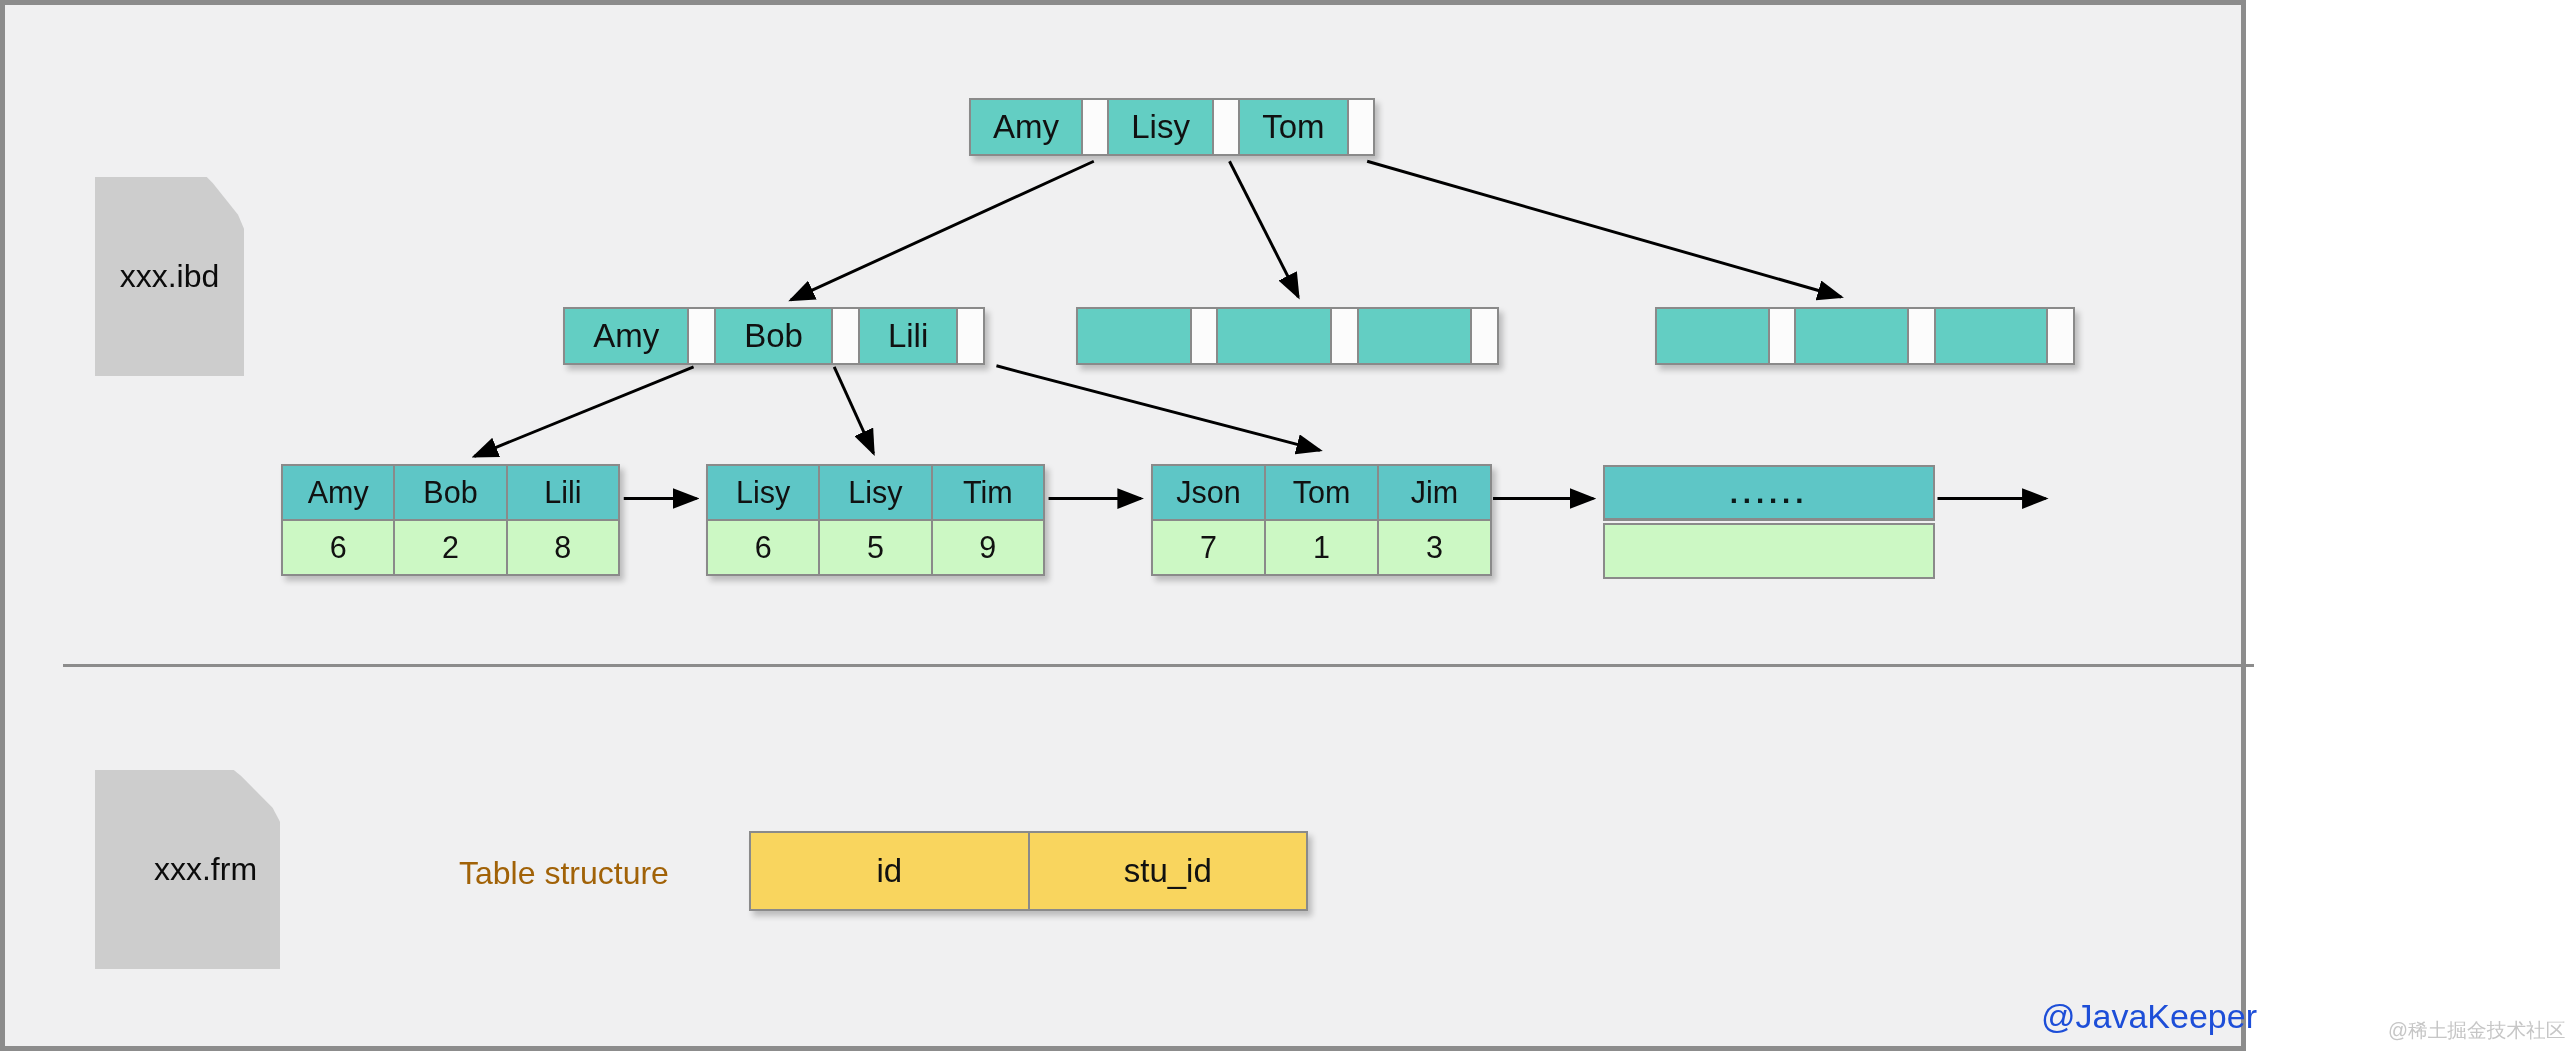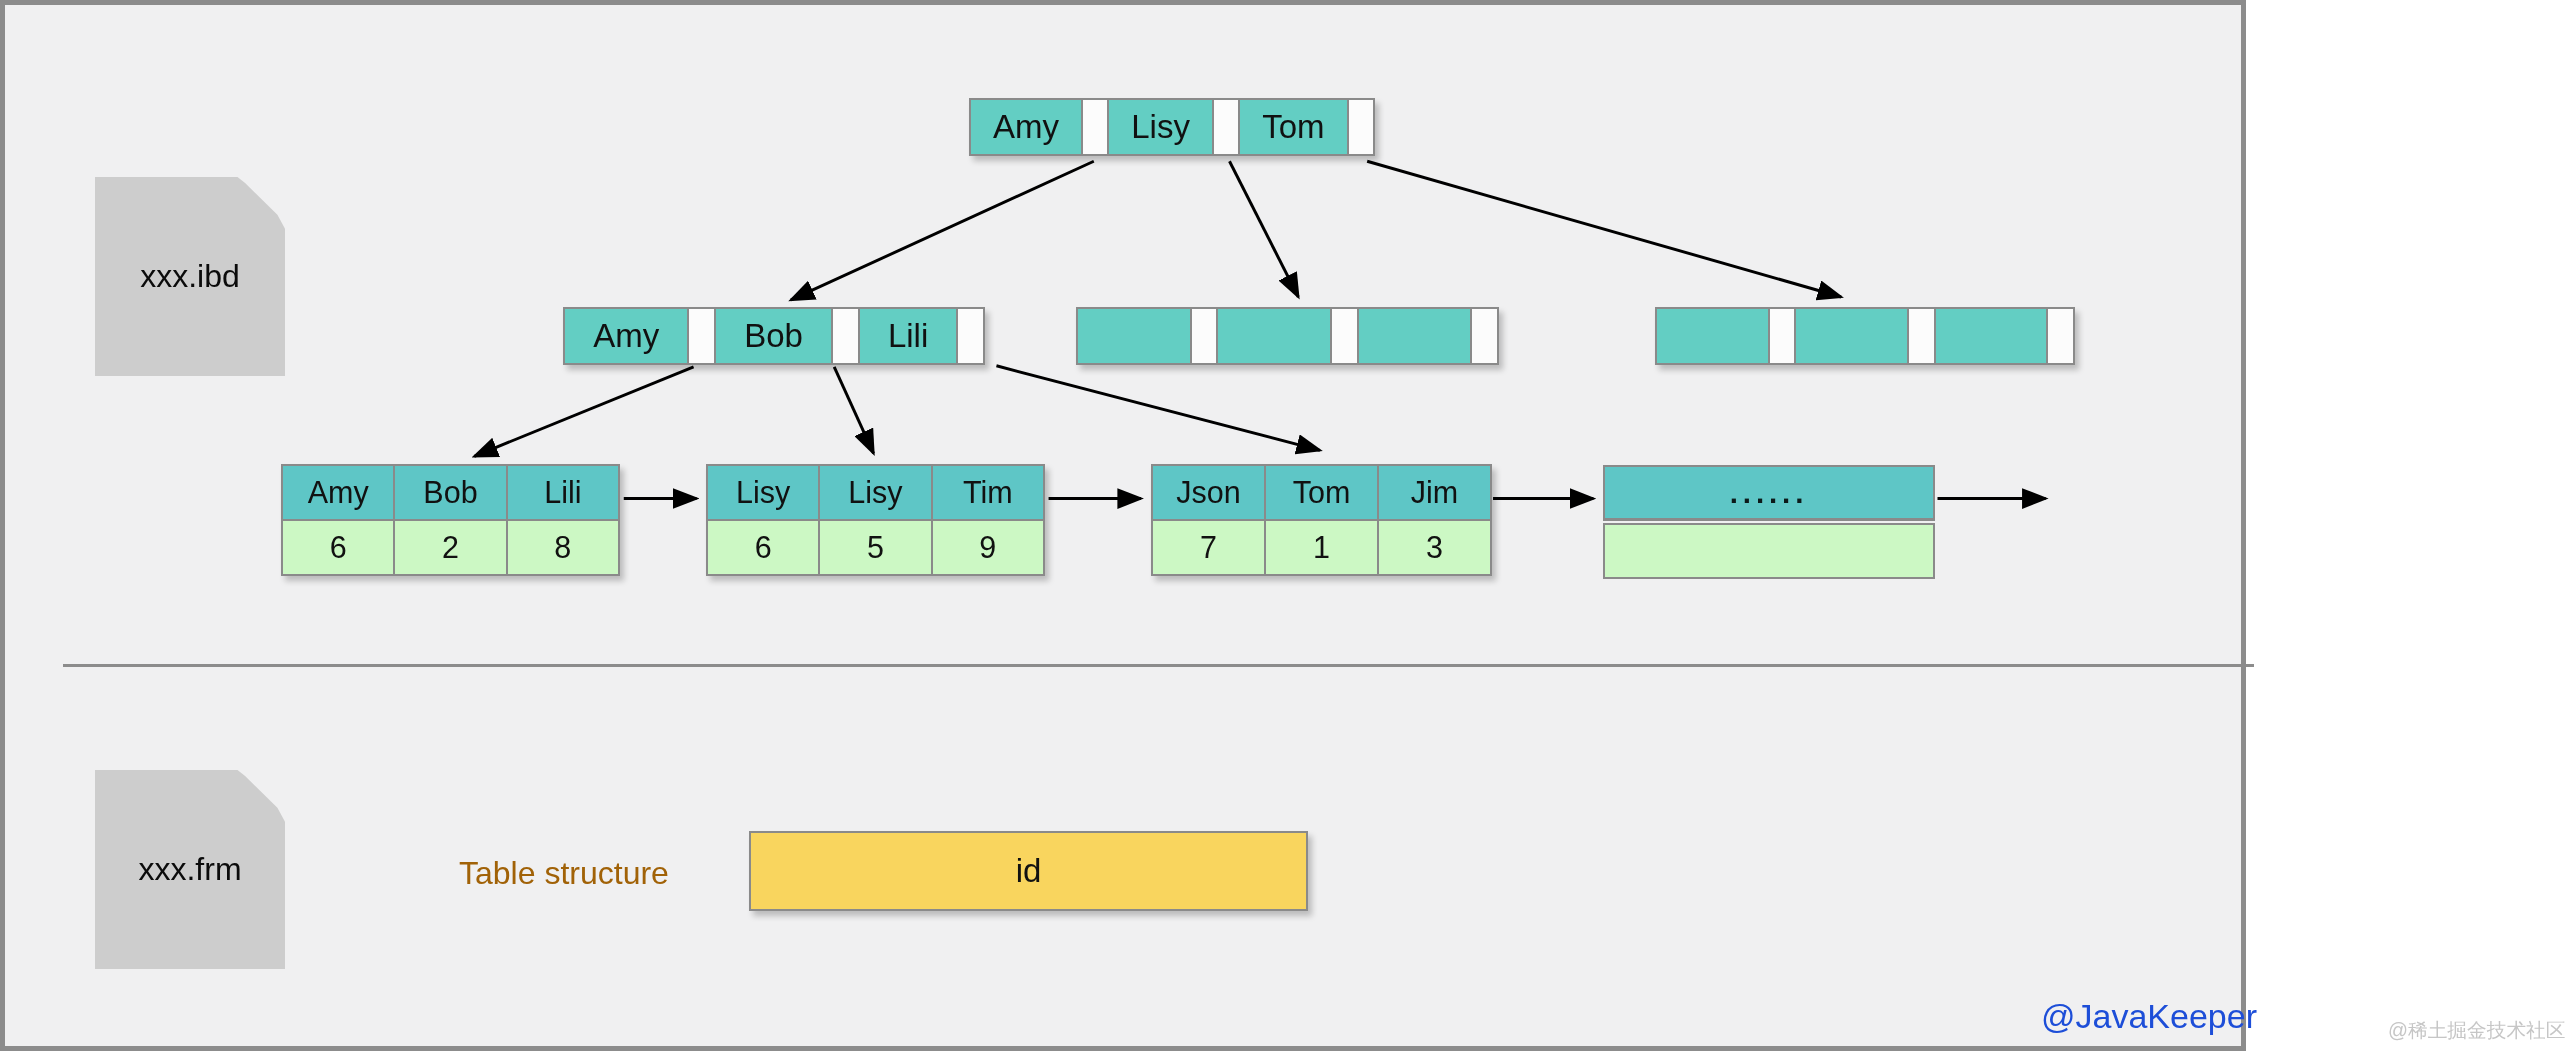--- a/index.html
+++ b/index.html
@@ -13,27 +13,27 @@
   .frame{
     position:absolute;left:0;top:0;width:2246px;height:1051px;
     box-sizing:border-box;border:5.9px solid #8c8c8c;background:#f0f0f1;
   }
   .divider{
     position:absolute;left:63px;top:664px;width:2191px;height:3px;
     background:#8c8c8c;
   }
   
   .file-icon{
-    position:absolute;width:190px;height:199px;background:#cdcdcd;
+    position:absolute;width:149px;height:199px;background:#cdcdcd;
     clip-path:polygon(0 0, 75% 0, 79% 3%, 96% 19%, 100% 26%, 100% 100%, 0 100%);
     display:flex;align-items:center;justify-content:center;
     font-size:32px;color:#0b0b0b;
   }
   .file-ibd{left:95px;top:177px;}
-  .file-frm{left:95px;top:770px;}
+  .file-frm{left:95px;top:770px;padding-left:36px;}
   
   .node{
     position:absolute;display:flex;height:58px;box-sizing:border-box;
     box-shadow:3.9px 4.9px 5.9px rgba(0,0,0,0.22);
   }
   .cell{
     box-sizing:border-box;border:2px solid #8a8a8a;
     display:flex;align-items:center;justify-content:center;
   }
   .cell + .cell{margin-left:-2px;}
@@ -165,20 +165,21 @@
 <div class="leaf" style="left:1603px;top:465px;width:332px;box-shadow:none;">
   <div class="leaf4-header">
     <span>......</span>
   </div>
   <div class="leaf4-values"></div>
 </div>
 
 <div class="table-label">Table structure</div>
 <div class="table-row">
   <div class="cell">id</div>
+  <div class="cell">stu_id</div>
 </div>
 
 <div class="wm-author">@JavaKeeper</div>
 <div class="wm-community">@稀土掘金技术社区</div>
 
 <svg class="arrows" width="2576" height="1062" viewBox="0 0 2619 1080">
   <defs>
     <marker id="ah" markerWidth="9" markerHeight="7" refX="8" refY="3.5" orient="auto">
       <path d="M0,0 L9,3.5 L0,7 z" fill="#000"></path>
     </marker>

